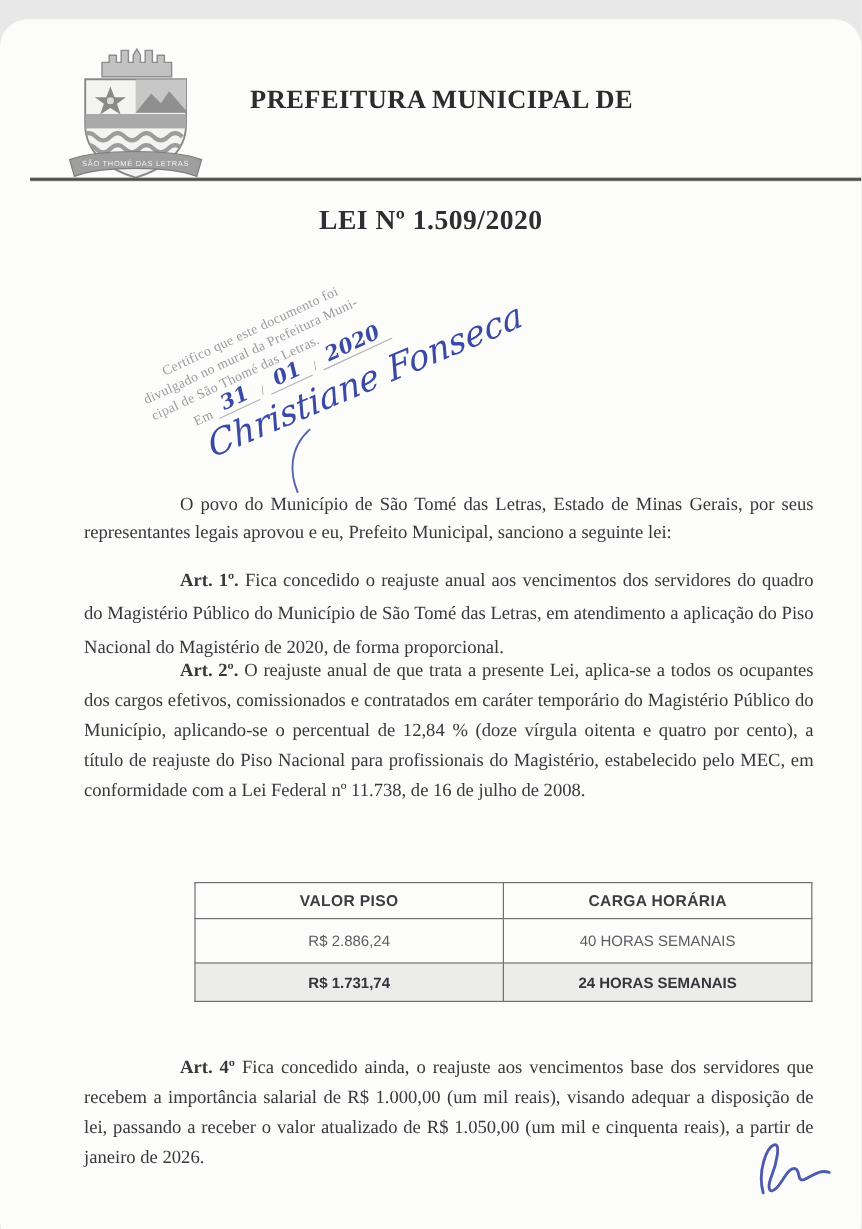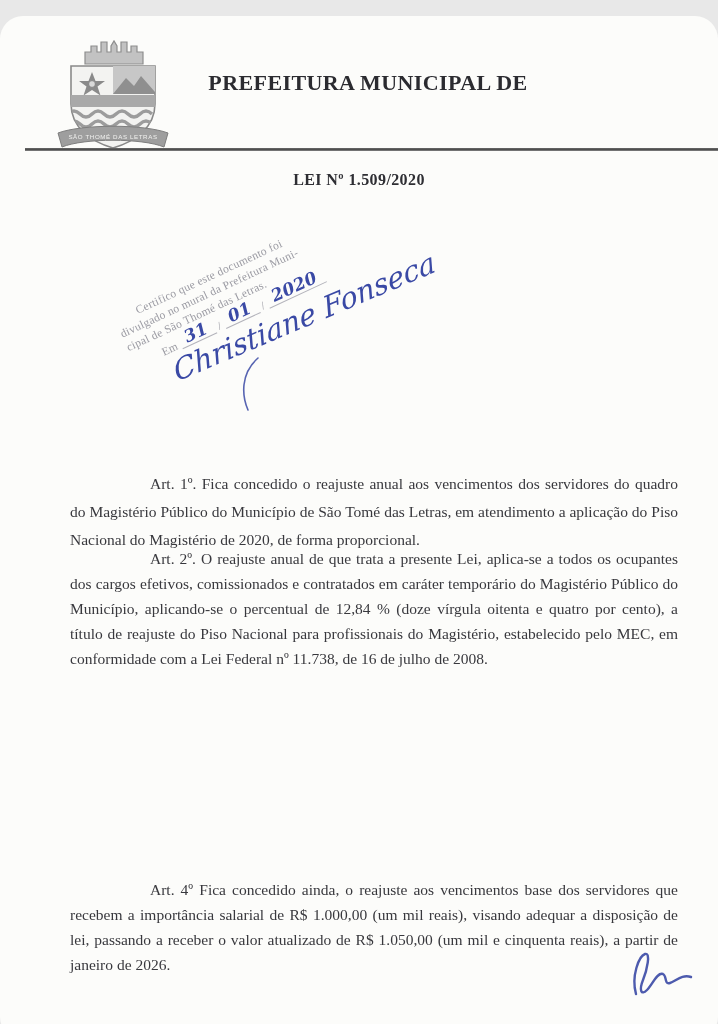--- a/index.html
+++ b/index.html
@@ -17,21 +17,21 @@
     font-size:22px; line-height:30px; letter-spacing:0.4px;
   }
   .header-rule {
     position:absolute; left:25px; top:132px; width:693px; height:3px;
     background:linear-gradient(#6a6a6a, #4c4c4c 55%, #8a8a8a);
   }
 
   
   .law-title {
     position:absolute; left:0; top:155px; width:718px; text-align:center;
-    font-weight:bold; font-size:16px; letter-spacing:0.4px; color:#2e2e33;
+    font-weight:bold; font-size:23px; letter-spacing:0.4px; color:#2e2e33;
   }
 
   
   .stamp-box {
     position:absolute; left:118px; top:232px; width:292px; height:96px;
     transform:rotate(-25deg);
     color:#9b9ba3; font-size:11.5px; line-height:15px; letter-spacing:0.3px;
   }
   .stamp-l1 { margin-left:24px; }
   .stamp-l4 { margin-left:30px; margin-top:2px; white-space:nowrap; }
@@ -59,21 +59,21 @@
   
   .para {
     position:absolute; left:70px; width:608px;
     font-size:15.5px; text-align:justify; text-indent:80px; color:#38383d;
   }
   .p-preamble { top:377px; line-height:23px; }
   .p-art1 { top:438px; line-height:28px; }
   .p-art2 { top:514px; line-height:25px; }
   .p-art3 { top:656px; line-height:25px; }
   .p-art4 { top:845px; line-height:25px; }
-  .art-label { font-weight:normal; }
+  .art-label { font-weight:bold; }
 
   
   .law-table {
     position:absolute; left:162px; top:719px; width:515px;
     border-collapse:collapse; font-family:"Liberation Sans", sans-serif;
     table-layout:fixed;
   }
   .law-table td {
     border:1px solid #6f6f74; text-align:center; vertical-align:middle;
   }
@@ -143,26 +143,43 @@
   </div>
 
   <div class="signature">Christiane Fonseca</div>
   <div class="sig-tail">
     <svg width="40" height="60" viewBox="0 0 40 60">
       <path d="M26,4 C8,20 10,42 16,56" fill="none" stroke="#3a49a5" stroke-width="1.6" stroke-linecap="round" opacity="0.85"></path>
     </svg>
   </div>
 
 
+  <p class="para p-preamble">O povo do Município de São Tomé das Letras, Estado de Minas Gerais, por seus representantes legais aprovou e eu, Prefeito Municipal, sanciono a seguinte lei:</p>
 
   <p class="para p-art1"><span class="art-label">Art. 1º.</span><span> Fica concedido o reajuste anual aos vencimentos dos servidores do quadro do Magistério Público do Município de São Tomé das Letras, em atendimento a aplicação do Piso Nacional do Magistério de 2020, de forma proporcional.</span></p>
 
   <p class="para p-art2"><span class="art-label">Art. 2º.</span><span> O reajuste anual de que trata a presente Lei, aplica-se a todos os ocupantes dos cargos efetivos, comissionados e contratados em caráter temporário do Magistério Público do Município, aplicando-se o percentual de 12,84 % (doze vírgula oitenta e quatro por cento), a título de reajuste do Piso Nacional para profissionais do Magistério, estabelecido pelo MEC, em conformidade com a Lei Federal nº 11.738, de 16 de julho de 2008.</span></p>
 
 
+  <table class="law-table">
+    <tbody>
+      <tr class="hrow">
+        <td>VALOR PISO</td>
+        <td>CARGA HORÁRIA</td>
+      </tr>
+      <tr class="r1">
+        <td>R$ 2.886,24</td>
+        <td>40 HORAS SEMANAIS</td>
+      </tr>
+      <tr class="r2">
+        <td>R$ 1.731,74</td>
+        <td>24 HORAS SEMANAIS</td>
+      </tr>
+    </tbody>
+  </table>
 
   <p class="para p-art4"><span class="art-label">Art. 4º</span><span> Fica concedido ainda, o reajuste aos vencimentos base dos servidores que recebem a importância salarial de R$ 1.000,00 (um mil reais), visando adequar a disposição de lei, passando a receber o valor atualizado de R$ 1.050,00 (um mil e cinquenta reais), a partir de janeiro de 2026.</span></p>
 
   <div class="rubric">
     <svg width="92" height="64" viewBox="0 0 92 64">
       <path d="M24,50 C19,32 27,12 33,10 C39,8 35,26 31,36 C27,46 29,52 35,46 C41,40 45,28 51,30 C55,31.5 52,41 58,39 C64,37 70,30 79,33" fill="none" stroke="#3a49a5" stroke-width="2.4" stroke-linecap="round" opacity="0.9"></path>
     </svg>
   </div>
 
 </div>

